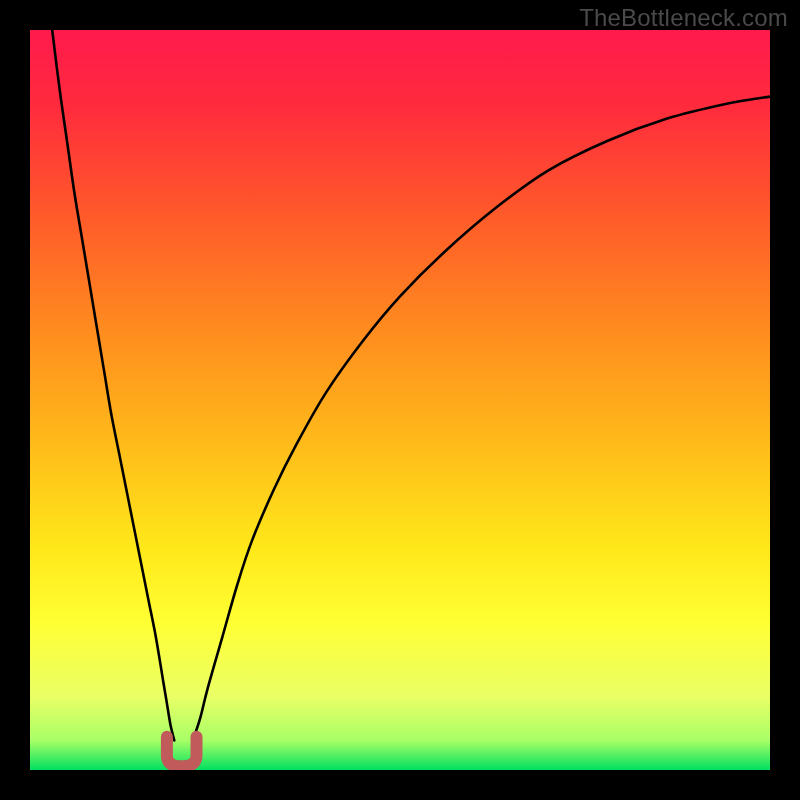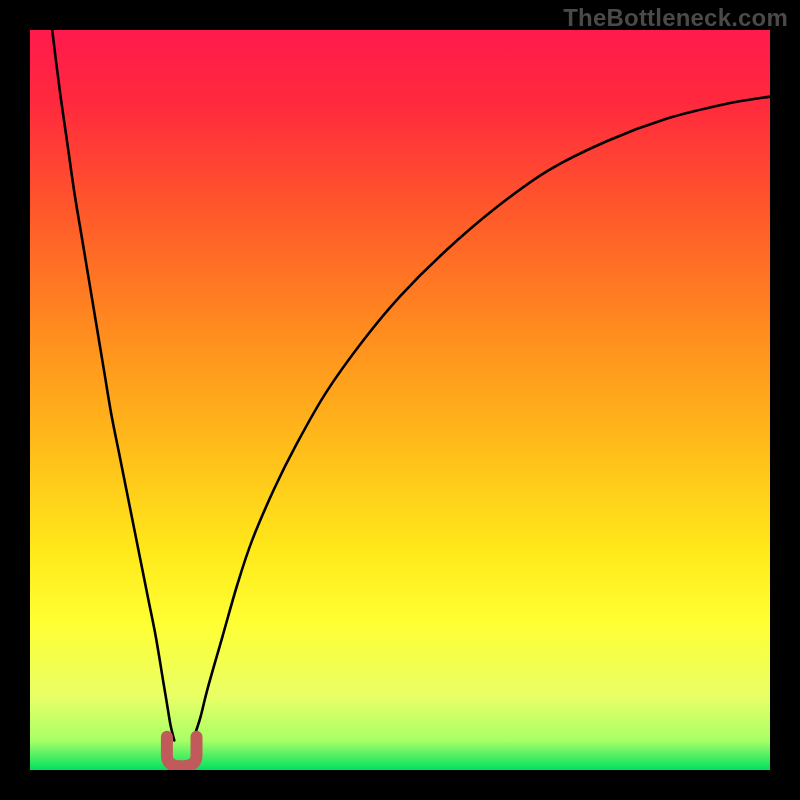--- a/index.html
+++ b/index.html
@@ -25,21 +25,21 @@
     top: 0;
     width: 740px;
     height: 740px;
   }
   .watermark {
     position: absolute;
     top: 4px;
     right: 12px;
     color: #4a4a4a;
     font-size: 24px;
-    font-weight: 700;
+    font-weight: 400;
     letter-spacing: 0.2px;
     user-select: none;
   }
 </style>
 </head>
 <body>
 
 <div class="frame">
   <svg class="plot" viewBox="0 0 740 740">
     <defs>

